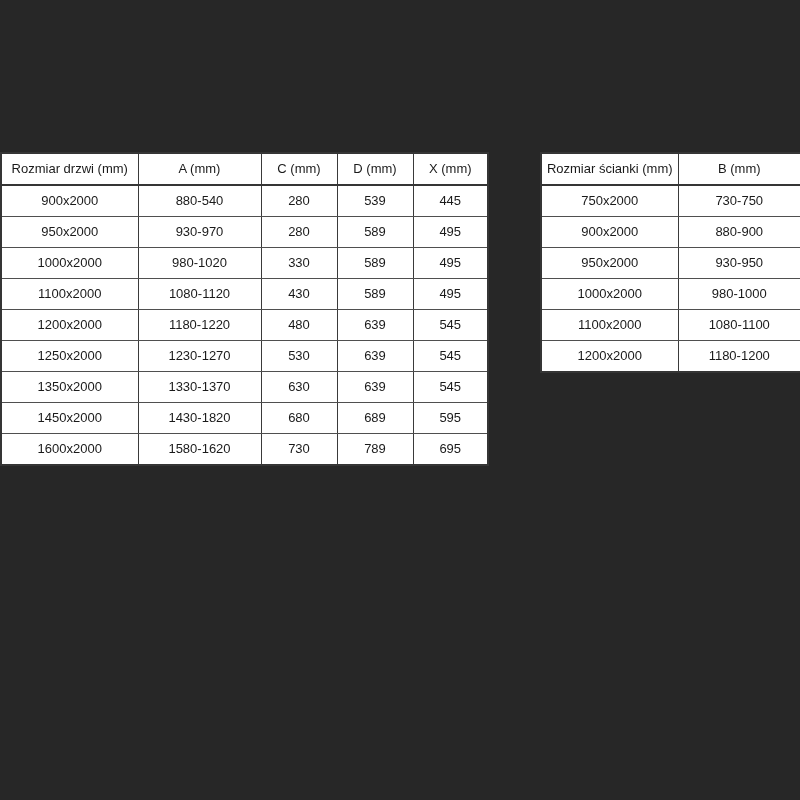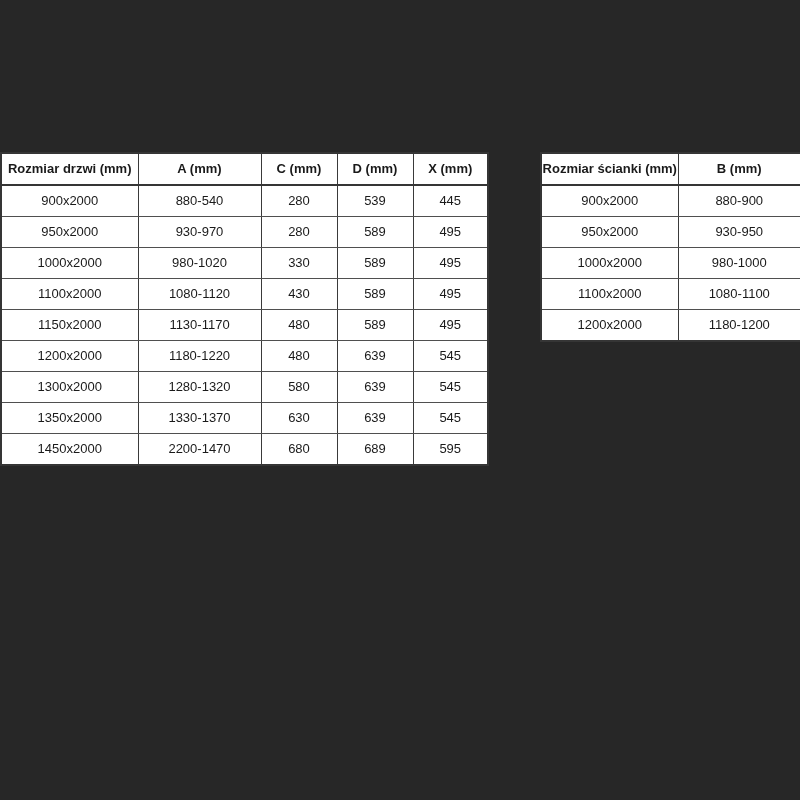--- a/index.html
+++ b/index.html
@@ -29,21 +29,21 @@
     padding: 0;
     text-align: center;
     vertical-align: middle;
     color: #1a1a1a;
     font-size: 13px;
     line-height: 30px;
     overflow: hidden;
     white-space: nowrap;
   }
   .spec-table thead th {
-    font-weight: bold;
+    font-weight: normal;
     border-bottom: 2px solid #353535;
   }
   #left-table {
     left: 0;
     top: 152px;
     width: 487px;
   }
   #right-table {
     left: 540px;
     top: 152px;
@@ -93,69 +93,73 @@
         <td>495</td>
       </tr>
       <tr>
         <td>1100x2000</td>
         <td>1080-1120</td>
         <td>430</td>
         <td>589</td>
         <td>495</td>
       </tr>
       <tr>
-        <td>1150x2000</td>
-        <td>1130-1170</td>
-        <td>480</td>
-        <td>589</td>
-        <td>495</td>
-      </tr>
-      <tr>
         <td>1200x2000</td>
         <td>1180-1220</td>
         <td>480</td>
         <td>639</td>
         <td>545</td>
       </tr>
       <tr>
-        <td>1300x2000</td>
-        <td>1280-1320</td>
-        <td>580</td>
+        <td>1250x2000</td>
+        <td>1230-1270</td>
+        <td>530</td>
         <td>639</td>
         <td>545</td>
       </tr>
       <tr>
         <td>1350x2000</td>
         <td>1330-1370</td>
         <td>630</td>
         <td>639</td>
         <td>545</td>
       </tr>
       <tr>
         <td>1450x2000</td>
-        <td>2200-1470</td>
+        <td>1430-1820</td>
         <td>680</td>
         <td>689</td>
         <td>595</td>
+      </tr>
+      <tr>
+        <td>1600x2000</td>
+        <td>1580-1620</td>
+        <td>730</td>
+        <td>789</td>
+        <td>695</td>
       </tr>
     </tbody>
 </table>
 
 <table id="right-table" class="spec-table">
   <colgroup>
     <col style="width:137px">
     <col style="width:123px">
   </colgroup>
   <thead>
     <tr>
         <th>Rozmiar ścianki (mm)</th>
         <th>B (mm)</th>
       </tr>
   </thead>
   <tbody>
+      <tr>
+        <td>750x2000</td>
+        <td>730-750</td>
+      </tr>
       <tr>
         <td>900x2000</td>
         <td>880-900</td>
       </tr>
       <tr>
         <td>950x2000</td>
         <td>930-950</td>
       </tr>
       <tr>
         <td>1000x2000</td>

